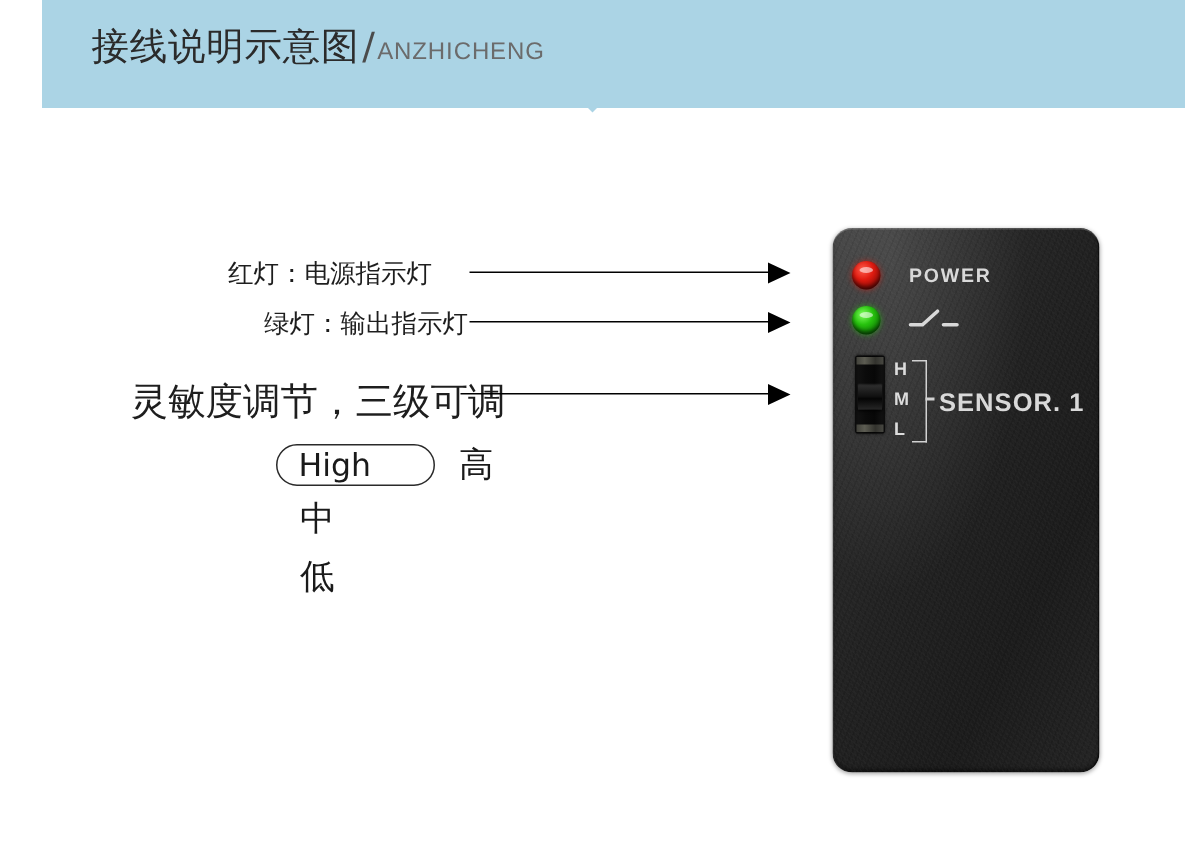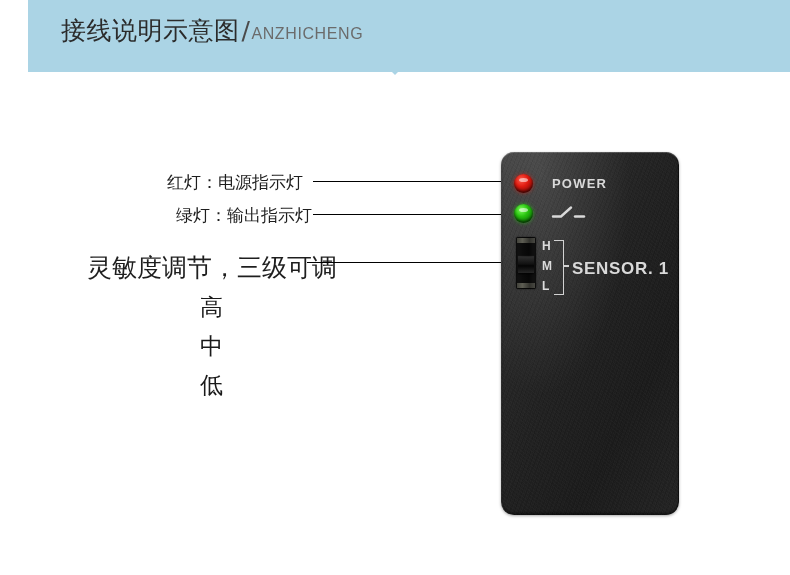--- a/index.html
+++ b/index.html
@@ -58,21 +58,21 @@
     border-top: 14px solid #abd4e5;
   }
 
   
   .anno-label {
     position: absolute;
     white-space: nowrap;
     color: #1e1e1e;
     font-family: "DejaVu Sans", "Liberation Sans", sans-serif;
   }
-  #label-red-led  { left: 152px; top: 171px; font-size: 17px; margin-left: 15px; }
+  #label-red-led  { left: 152px; top: 171px; font-size: 17px; }
   #label-green-led{ left: 152px; top: 204px; font-size: 17px; margin-left: 24px; }
   #label-sens     { left:  87px; top: 251px; font-size: 25px; }
 
   
   .leader {
     position: absolute;
     height: 1px;
     background: #000;
   }
   .arrow-head {
@@ -121,21 +121,21 @@
     font-size: 23px;
     color: #1a1a1a;
     margin-left: 16px;
     font-family: "DejaVu Sans", "Liberation Sans", sans-serif;
     line-height: 1;
   }
 
   
   #device {
     position: absolute;
-    left: 501px;
+    left: 555px;
     top: 152px;
     width: 178px;
     height: 363px;
     border-radius: 13px;
     background:
       radial-gradient(ellipse at 22% 6%, rgba(255,255,255,0.13), rgba(255,255,255,0) 46%),
       linear-gradient(118deg, #3a3a3a 0%, #2c2c2c 16%, #212121 46%, #1b1b1b 72%, #232323 100%);
     box-shadow:
       inset 0 1px 0 rgba(255,255,255,0.20),
       inset 1px 0 0 rgba(255,255,255,0.07),
@@ -300,20 +300,23 @@
 <div class="anno-label" id="label-sens">灵敏度调节，三级可调</div>
 
 <div class="leader" id="leader-1"></div>
 <div class="arrow-head" id="arrow-1"></div>
 <div class="leader" id="leader-2"></div>
 <div class="arrow-head" id="arrow-2"></div>
 <div class="leader" id="leader-3"></div>
 <div class="arrow-head" id="arrow-3"></div>
 
 <div class="pill-row" id="pill-row-high">
+  <div class="pill">
+    <span class="pill-text">High</span>
+  </div>
   <span class="pill-cn">高</span>
 </div>
 
 <div class="pill-row" id="pill-row-medium">
   <span class="pill-cn">中</span>
 </div>
 
 <div class="pill-row" id="pill-row-low">
   <span class="pill-cn">低</span>
 </div>

